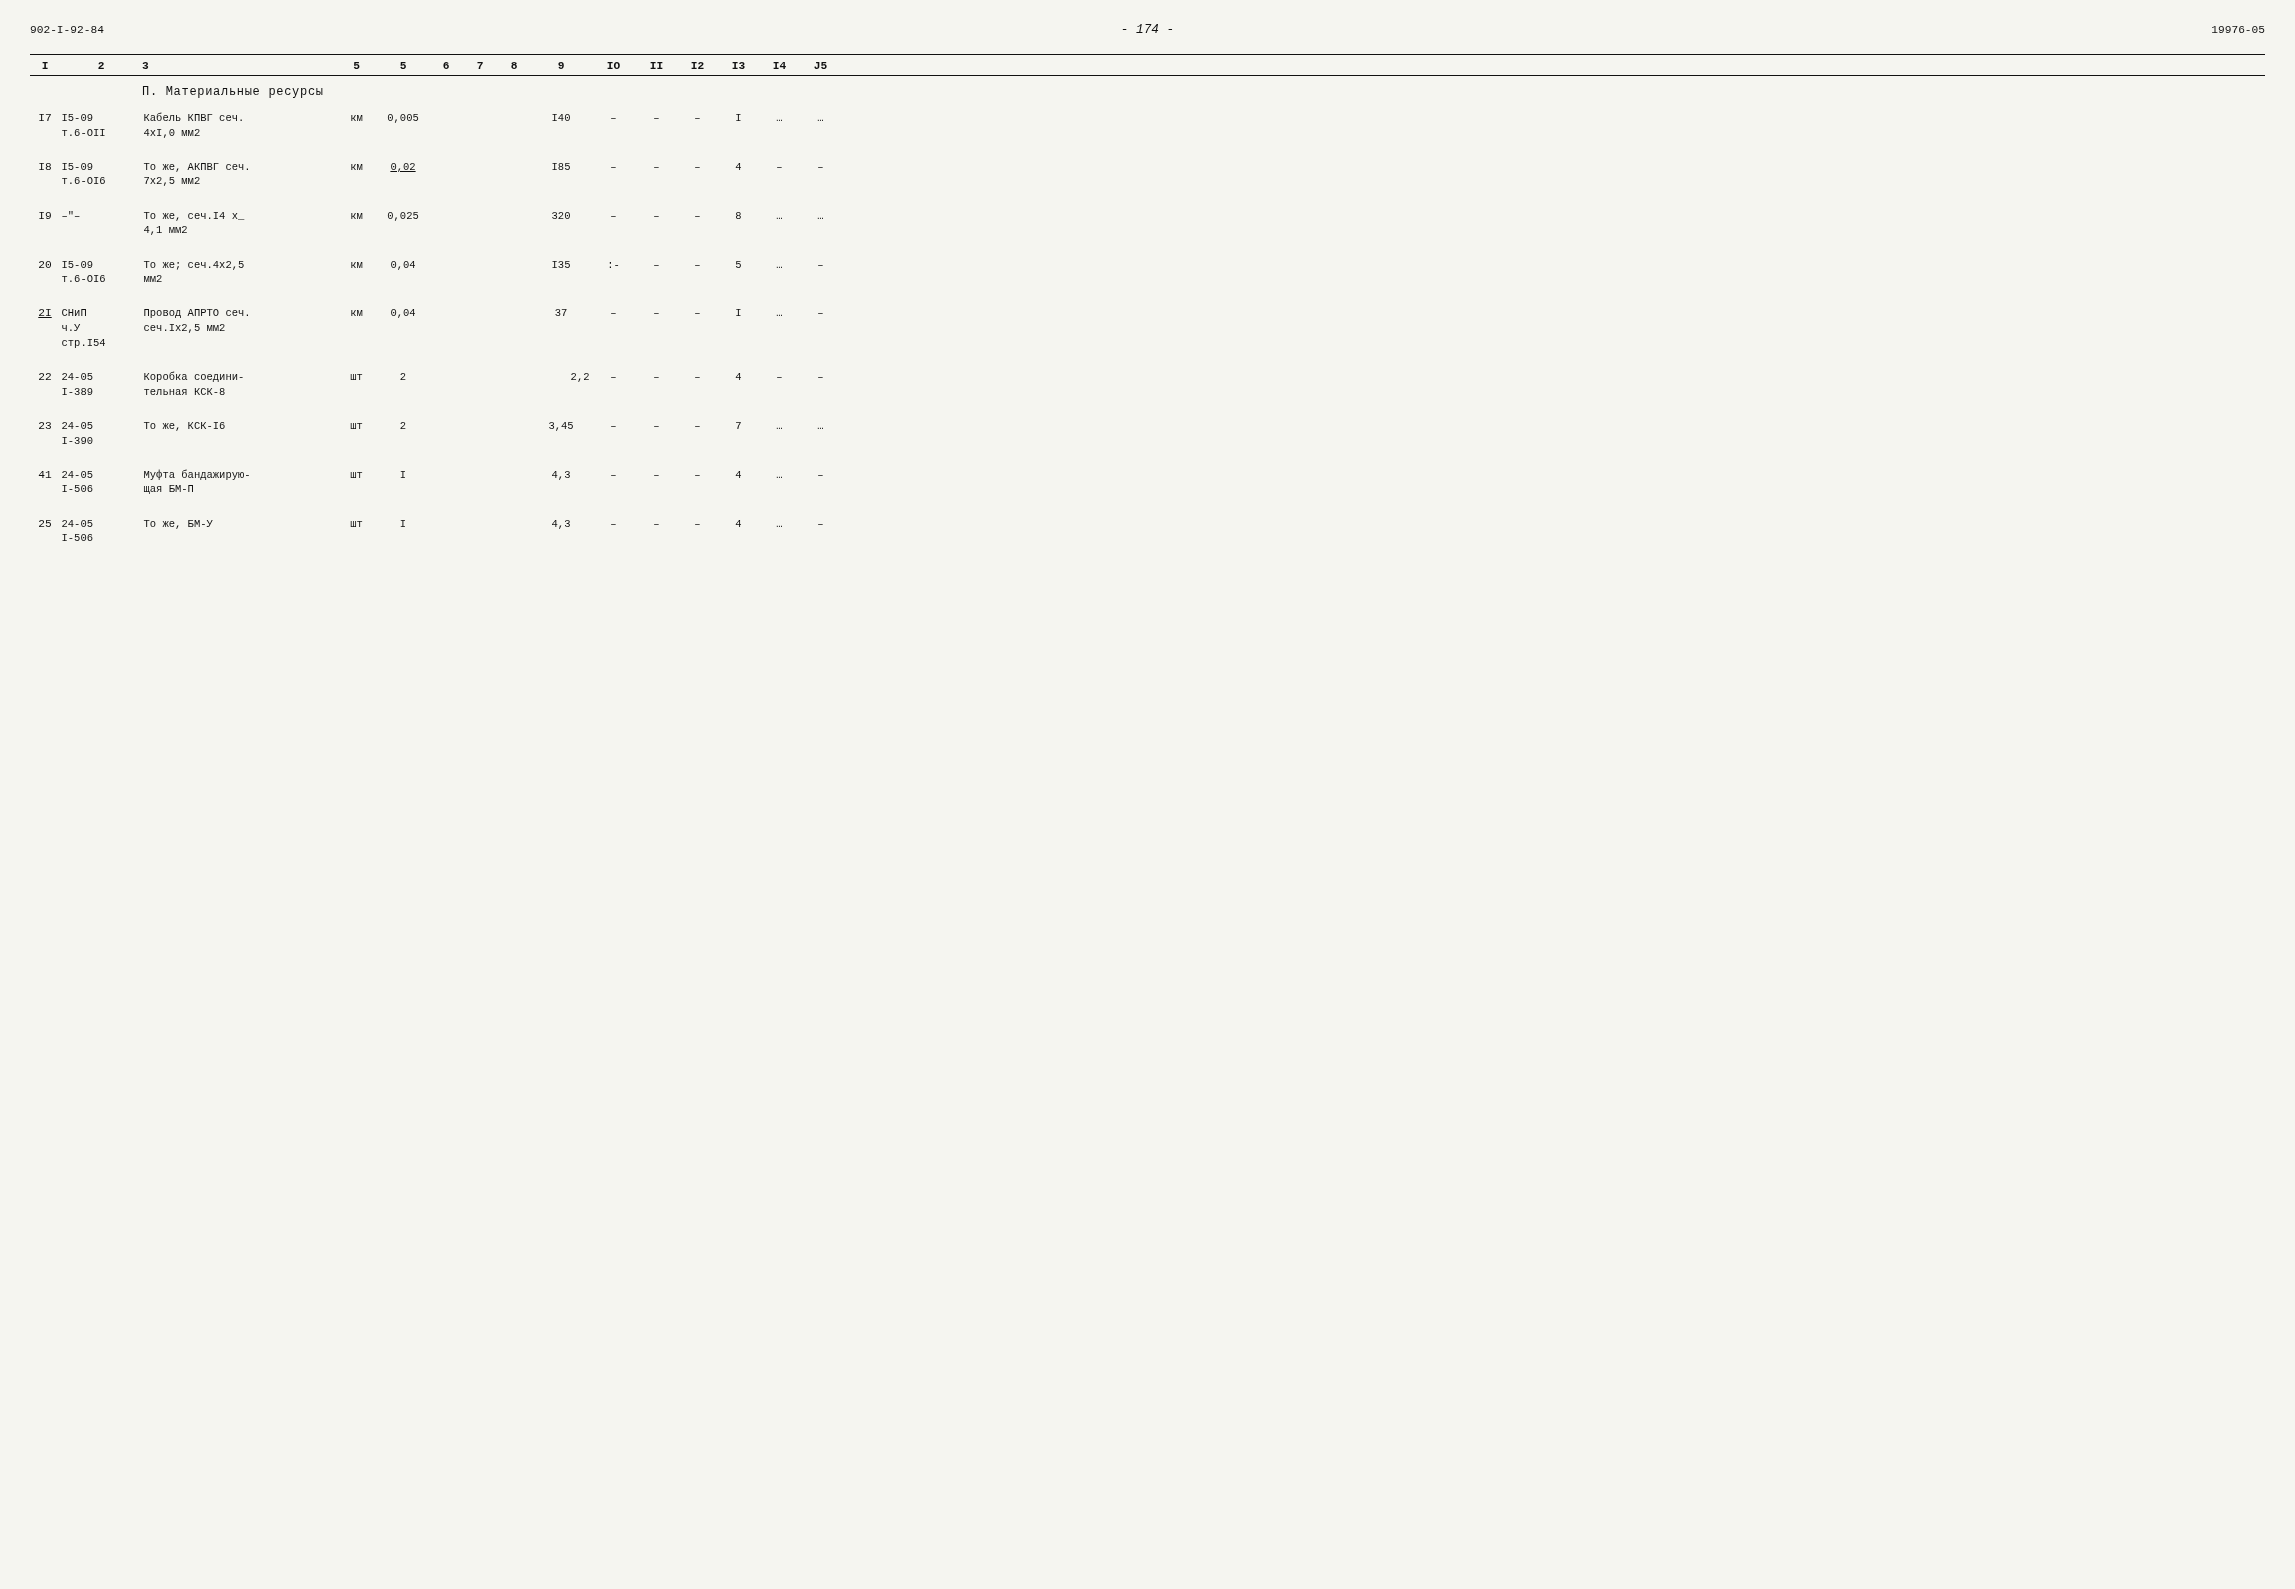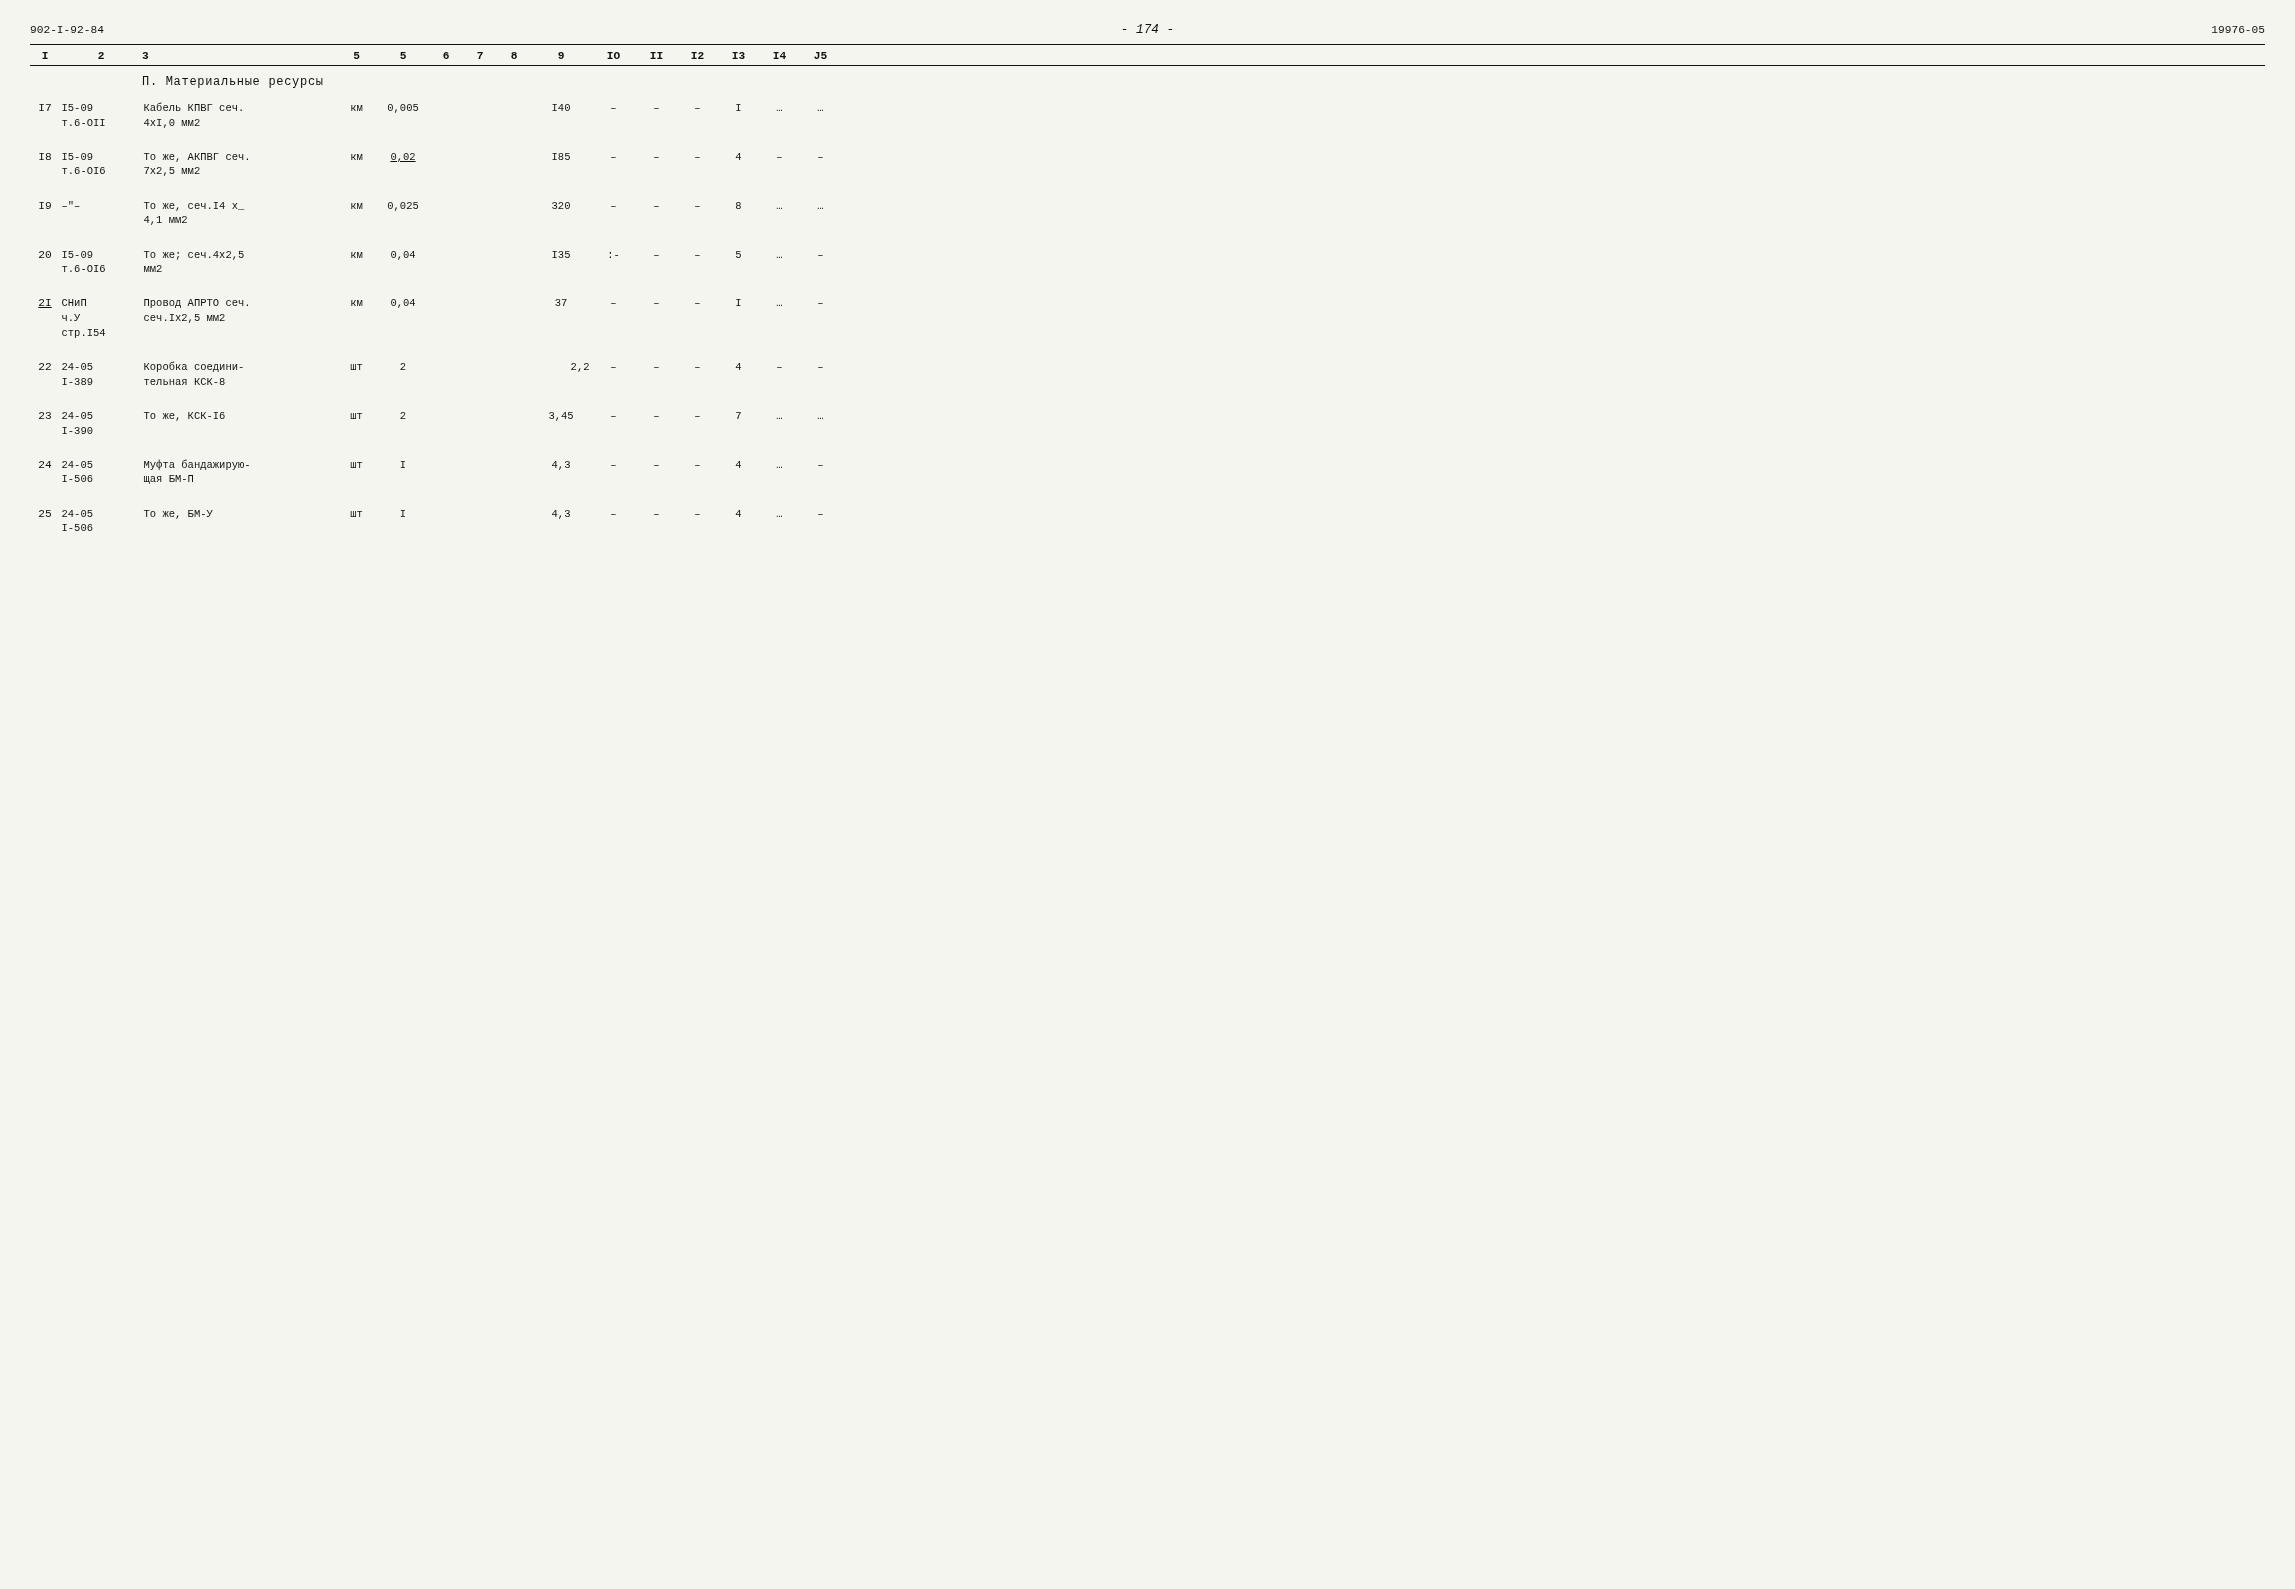--- a/index.html
+++ b/index.html
@@ -7,21 +7,21 @@
       background: #f5f5f0;
       font-family: 'Courier New', Courier, monospace;
       font-size: 11.2px;
       color: #111;
       padding: 22.4px 30px;
     }
     .page-header {
       display: flex;
       justify-content: center;
       align-items: center;
-      margin-bottom: 7px;
+      margin-bottom: 17px;
     }
     .page-header-left, .page-header-center, .page-header-right {
       flex: 1;
     }
     .page-header-center {
       text-align: center;
       font-style: italic;
       font-size: 12.7px;
     }
     .page-header-right {
@@ -243,21 +243,21 @@
       <div class="cell" style="white-space: pre-wrap;">3,45</div>
       <div class="cell" style="white-space: pre-wrap;">–</div>
       <div class="cell" style="white-space: pre-wrap;">–</div>
       <div class="cell" style="white-space: pre-wrap;">–</div>
       <div class="cell" style="white-space: pre-wrap;">7</div>
       <div class="cell" style="white-space: pre-wrap;">…</div>
       <div class="cell" style="white-space: pre-wrap;">…</div>
     </div>
     <div class="row-spacer"></div>
     <div class="data-row">
-      <div class="cell cell-num" style="white-space: pre-wrap;">24</div>
+      <div class="cell cell-num" style="white-space: pre-wrap;">41</div>
       <div class="cell cell-left" style="white-space: pre-wrap;">24-05
 I-506</div>
       <div class="cell cell-left" style="white-space: pre-wrap;">Муфта бандажирую-
 щая БМ-П</div>
       <div class="cell" style="white-space: pre-wrap;">шт</div>
       <div class="cell" style="white-space: pre-wrap;">I</div>
       <div class="cell" style="white-space: pre-wrap;"></div>
       <div class="cell" style="white-space: pre-wrap;"></div>
       <div class="cell" style="white-space: pre-wrap;"></div>
       <div class="cell" style="white-space: pre-wrap;">4,3</div>

